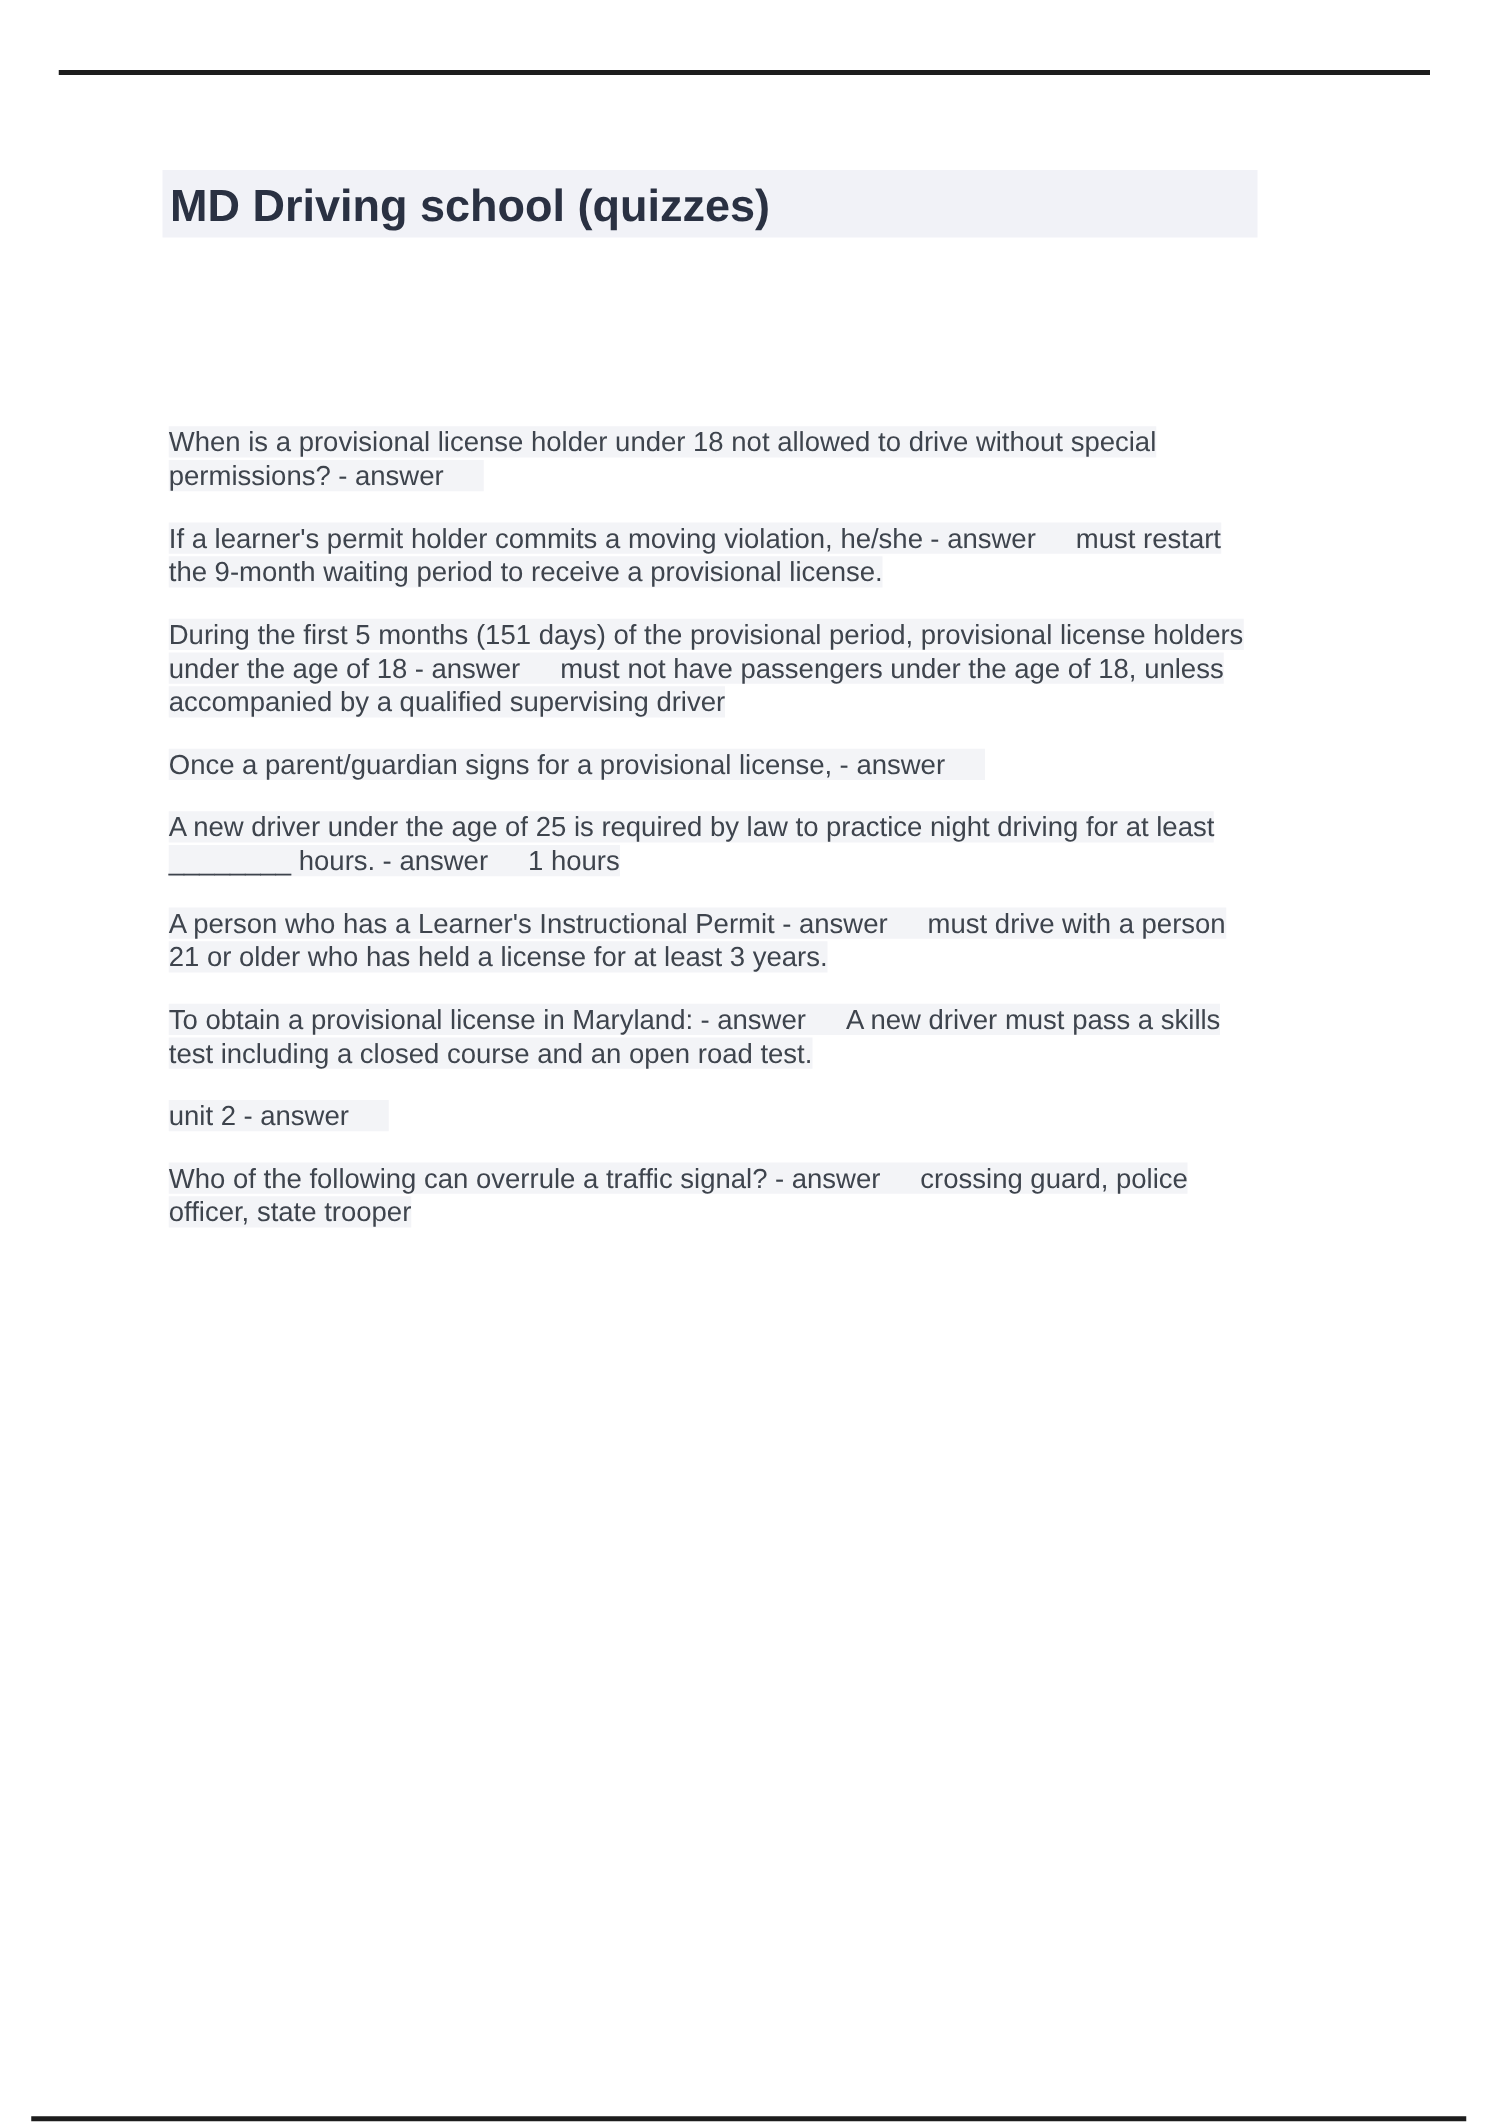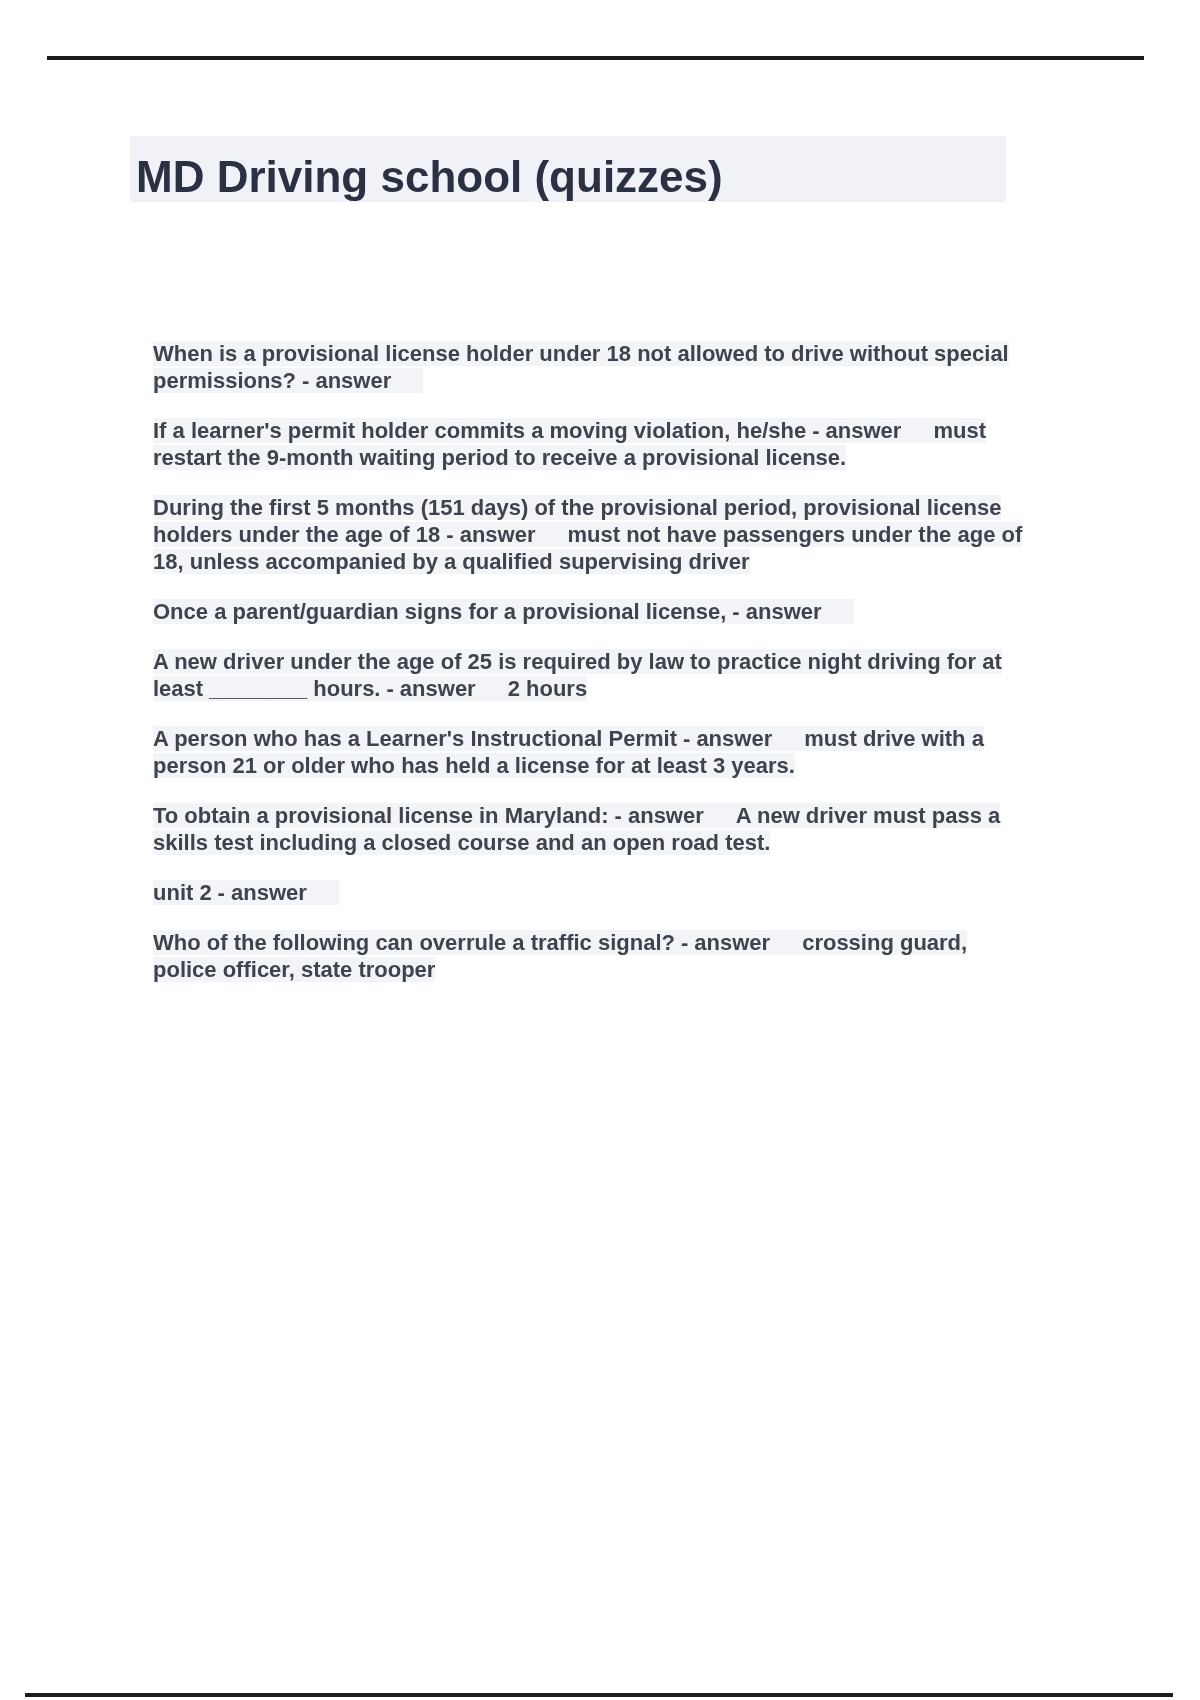--- a/index.html
+++ b/index.html
@@ -26,31 +26,30 @@
   }
   .title-wrap{
     position:absolute;
     left:130px; top:136px;
     width:876px;
   }
   .title-wrap h1{
     margin:0;
     background:#f1f2f7;
     color:#2a3142;
-    font-size:44px;
+    font-size:36px;
     font-weight:bold;
     line-height:49px;
-    padding:16px 0 1px 6px;
+    padding:4px 0 1px 6px;
     letter-spacing:0px;
   }
   .content{
     position:absolute;
-    left:153px; top:340px;
+    left:135px; top:340px;
     width:872px;
-    font-weight:bold;
   }
   .qa{
     margin:0 0 23px 0;
     font-size:22px;
     line-height:27px;
     color:#3e444d;
   }
   .hl{
     background:#f3f4f7;
     -webkit-box-decoration-break:clone;
@@ -78,21 +77,21 @@
 
     <p class="qa"><span class="hl"><span>When is a provisional license holder under 18 not allowed to drive without special permissions?</span><span class="sep">- answer</span><span class="gap"></span><span></span></span></p>
 
 
     <p class="qa"><span class="hl"><span>If a learner's permit holder commits a moving violation, he/she</span><span class="sep">- answer</span><span class="gap"></span><span>must restart the 9-month waiting period to receive a provisional license.</span></span></p>
 
     <p class="qa"><span class="hl"><span>During the first 5 months (151 days) of the provisional period, provisional license holders under the age of 18</span><span class="sep">- answer</span><span class="gap"></span><span>must not have passengers under the age of 18, unless accompanied by a qualified supervising driver</span></span></p>
 
     <p class="qa"><span class="hl"><span>Once a parent/guardian signs for a provisional license,</span><span class="sep">- answer</span><span class="gap"></span><span></span></span></p>
 
-    <p class="qa"><span class="hl"><span>A new driver under the age of 25 is required by law to practice night driving for at least ________ hours.</span><span class="sep">- answer</span><span class="gap"></span><span>2 hours</span></span></p>
+    <p class="qa"><span class="hl"><span>A new driver under the age of 25 is required by law to practice night driving for at least ________ hours.</span><span class="sep">- answer</span><span class="gap"></span><span>1 hours</span></span></p>
 
     <p class="qa"><span class="hl"><span>A person who has a Learner's Instructional Permit</span><span class="sep">- answer</span><span class="gap"></span><span>must drive with a person 21 or older who has held a license for at least 3 years.</span></span></p>
 
 
 
     <p class="qa"><span class="hl"><span>To obtain a provisional license in Maryland:</span><span class="sep">- answer</span><span class="gap"></span><span>A new driver must pass a skills test including a closed course and an open road test.</span></span></p>
 
     <p class="qa"><span class="hl"><span>unit 2</span><span class="sep">- answer</span><span class="gap"></span><span></span></span></p>
 
     <p class="qa"><span class="hl"><span>Who of the following can overrule a traffic signal?</span><span class="sep">- answer</span><span class="gap"></span><span>crossing guard, police officer, state trooper</span></span></p>

